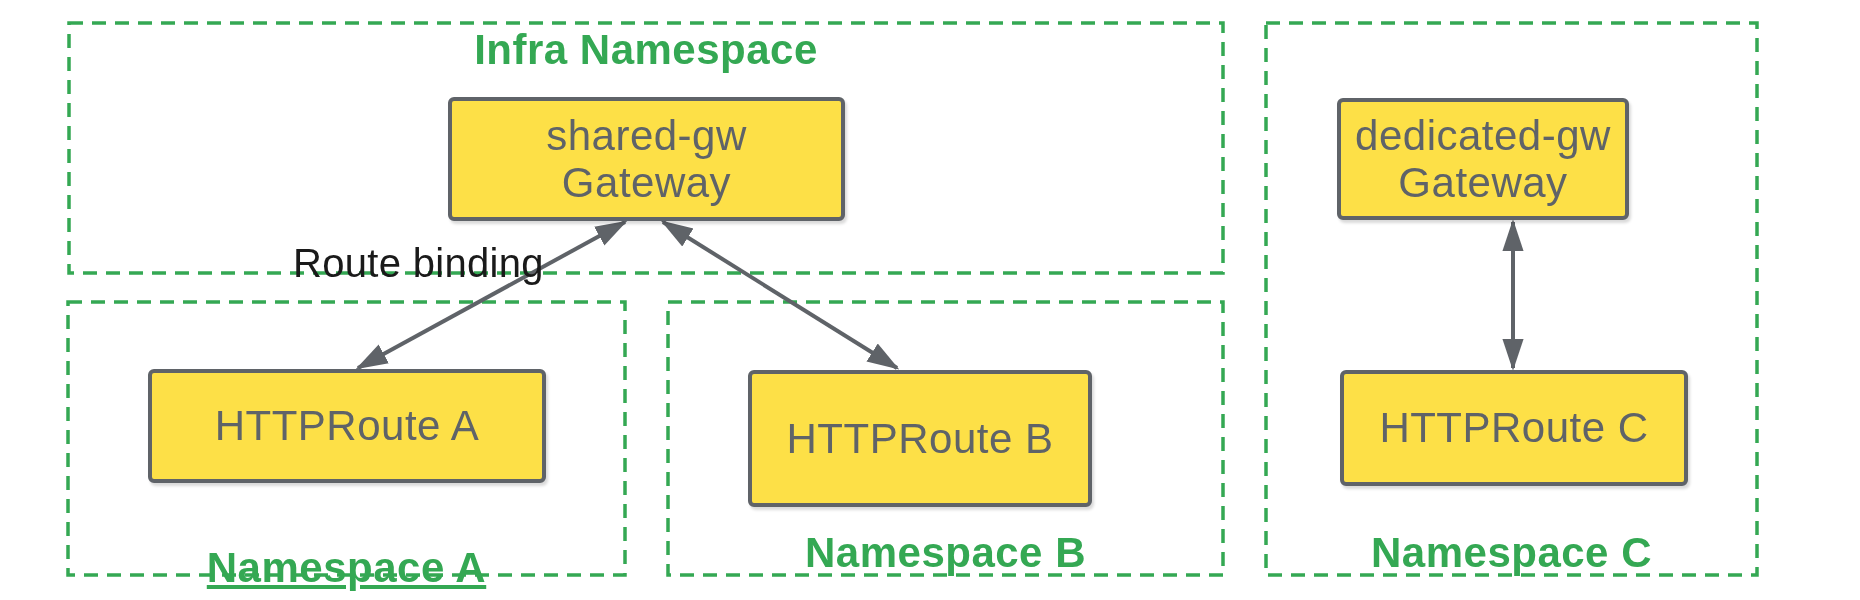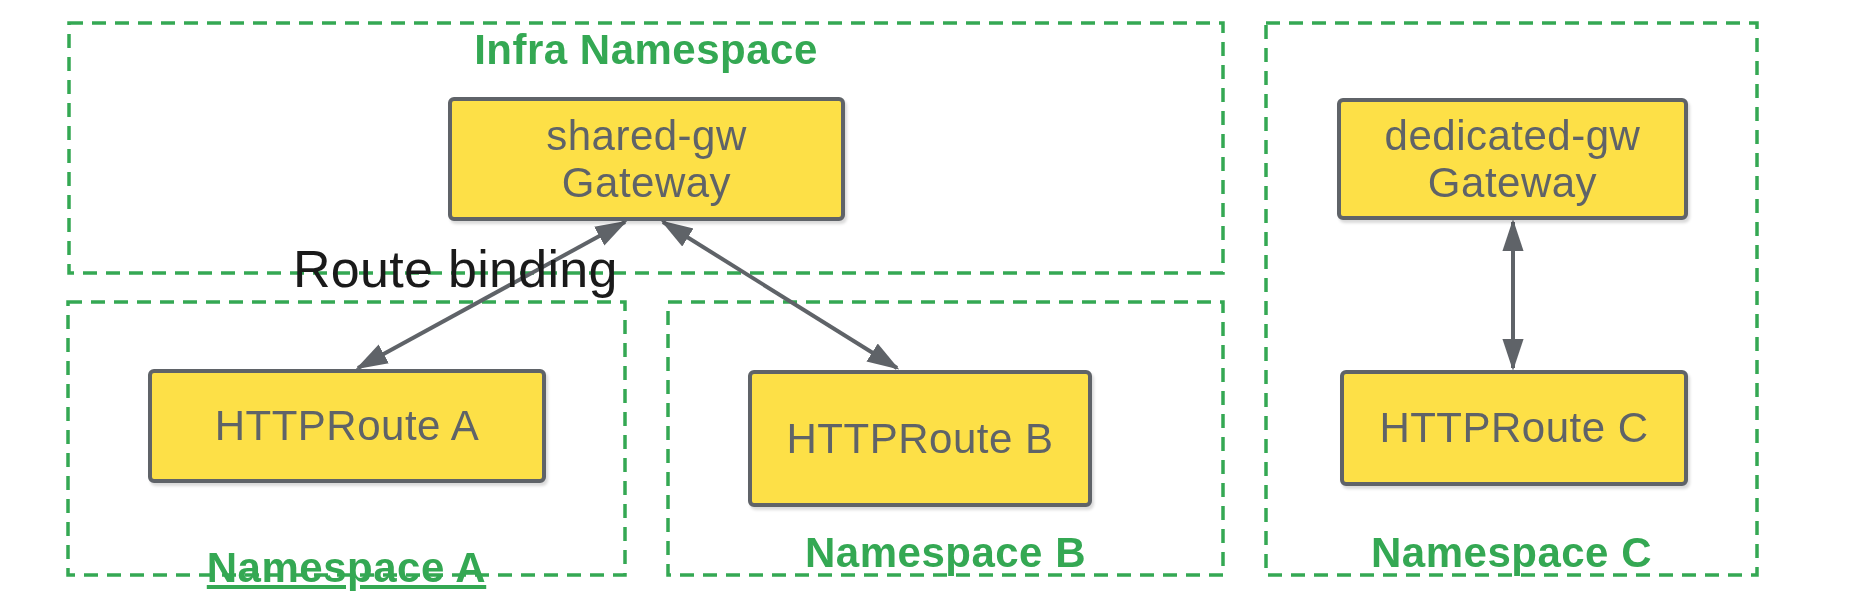--- a/index.html
+++ b/index.html
@@ -47,33 +47,33 @@
     font-weight: normal;
     font-size: 42px;
     line-height: 1.12;
     letter-spacing: 0.5px;
   }
   .node span {
     white-space: pre-line;
   }
   .annotation {
     position: absolute;
-    font-size: 52px;
+    font-size: 40px;
     font-weight: 400;
     color: #1a1a1a;
     line-height: 1.1;
     letter-spacing: 0.3px;
   }
   
   #label-infra   { left: 69px;   top: 26px;  width: 1154px; }
   #label-nsA     { left: 68px;   top: 544px; width: 557px; text-decoration: underline;  }
   #label-nsB     { left: 668px;  top: 529px; width: 555px;  }
   #label-nsC     { left: 1266px; top: 529px; width: 491px;  }
   #node-shared-gw    { left: 448px;  top: 97px;  width: 397px; height: 124px; }
-  #node-dedicated-gw { left: 1337px; top: 98px;  width: 351px; height: 122px; justify-content: center; }
+  #node-dedicated-gw { left: 1337px; top: 98px;  width: 292px; height: 122px; justify-content: center; }
   #node-route-a      { left: 148px;  top: 369px; width: 398px; height: 114px; }
   #node-route-b      { left: 748px;  top: 370px; width: 344px; height: 137px; }
   #node-route-c      { left: 1340px; top: 370px; width: 348px; height: 116px; }
   #route-binding { left: 293px; top: 241px; }
 </style>
 </head>
 <body>
 
 <div class="canvas">
 

